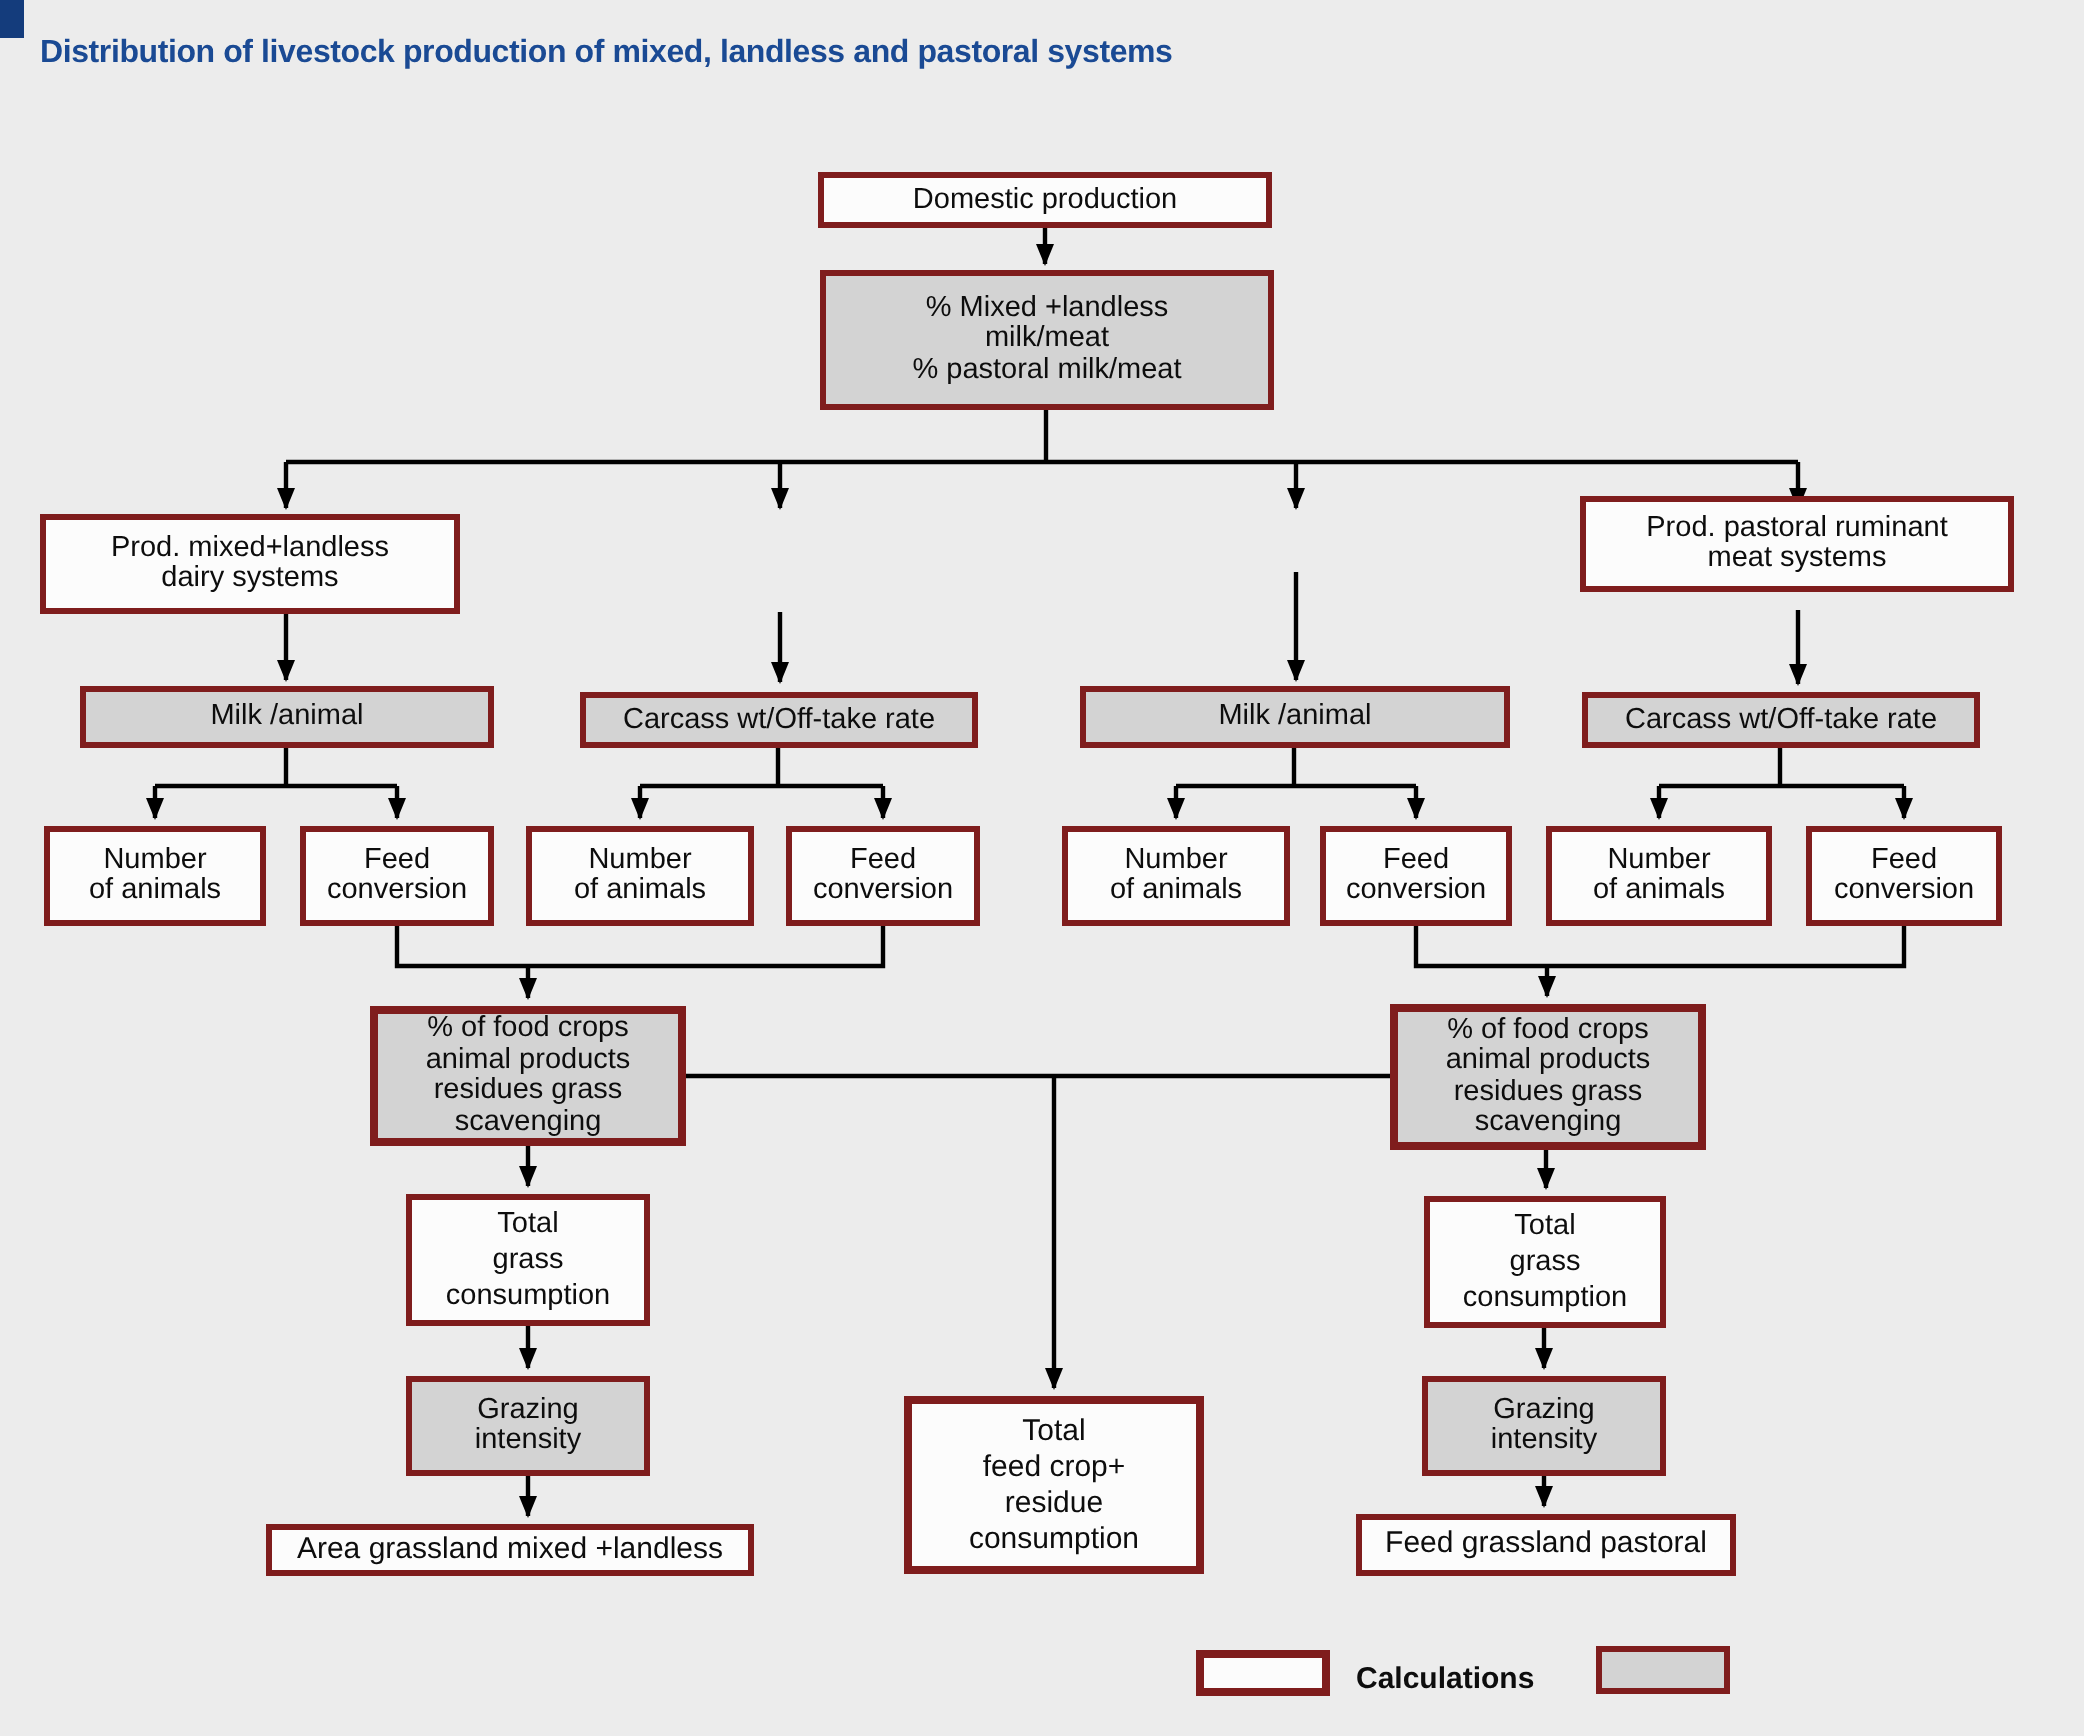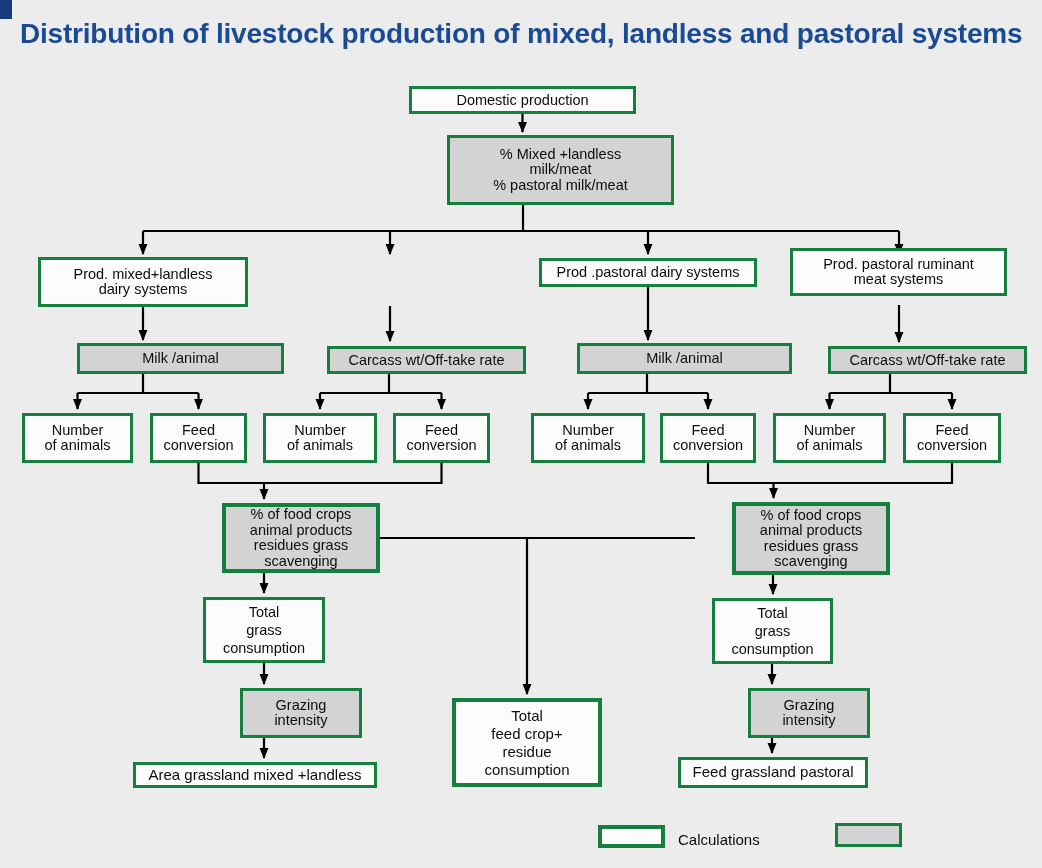--- a/index.html
+++ b/index.html
@@ -1,25 +1,25 @@
 <!DOCTYPE html>
 <html><head>
 <meta charset="utf-8">
 <style>
   html,body{margin:0;padding:0;background:#ececec;}
   .stage{position:relative;width:1042px;height:868px;background:#ececec;overflow:hidden;
          font-family:"Liberation Sans",sans-serif;color:#0d0d0d;}
   .corner{position:absolute;left:0;top:0;width:12px;height:19px;background:#143c7c;}
-  .title{position:absolute;left:20px;top:18px;margin:0;font-size:28px;font-weight:bold;
+  .title{position:absolute;left:20px;top:18px;margin:0;font-size:16px;font-weight:bold;
          letter-spacing:-0.2px;color:#1a4a94;font-family:"Liberation Sans",sans-serif;}
   .wires{position:absolute;left:0;top:0;}
   .box{position:absolute;box-sizing:border-box;display:flex;align-items:center;justify-content:center;
        text-align:center;white-space:pre-line;font-size:14.5px;line-height:1.12;background:#fcfcfc;
-       border:3px solid #15803d;}
-  .data{background:#d3d3d3;margin-left:37px;}
+       border:3px solid #7f1d1d;}
+  .data{background:#d3d3d3;}
   .thick{border-width:4px;}
   .tight{line-height:1.07;}
   .legend-label{position:absolute;font-size:15px;white-space:pre-line;line-height:21px;}
 </style>
 </head>
 <body>
 
 <div class="stage">
   <div class="corner"></div>
   <h1 class="title">Distribution of livestock production of mixed, landless and pastoral systems</h1>
@@ -69,23 +69,22 @@
       <path d="M772 738 V753" marker-end="url(#arw)"></path>
       <path d="M527 538 V694" marker-end="url(#arw)"></path>
     </g>
   </svg>
 
   <div class="box" style="left:409px;top:86px;width:227px;height:28px;">Domestic production</div>
   <div class="box data tight" style="left:410px;top:135px;width:227px;height:70px;">% Mixed +landless
 milk/meat
 % pastoral milk/meat</div>
 
-  <div class="box tight" style="left:38px;top:257px;width:210px;height:50px;">Prod. mixed+landless
+  <div class="box tight" style="left:20px;top:257px;width:210px;height:50px;">Prod. mixed+landless
 dairy systems</div>
-  <div class="box" style="left:539px;top:258px;width:218px;height:29px;">Prod .pastoral dairy systems</div>
   <div class="box tight" style="left:790px;top:248px;width:217px;height:48px;">Prod. pastoral ruminant
 meat systems</div>
 
   <div class="box data" style="left:40px;top:343px;width:207px;height:31px;">Milk /animal</div>
   <div class="box data" style="left:290px;top:346px;width:199px;height:28px;">Carcass wt/Off-take rate</div>
   <div class="box data" style="left:540px;top:343px;width:215px;height:31px;">Milk /animal</div>
   <div class="box data" style="left:791px;top:346px;width:199px;height:28px;">Carcass wt/Off-take rate</div>
 
   <div class="box tight" style="left:22px;top:413px;width:111px;height:50px;">Number
 of animals</div>
@@ -126,15 +125,15 @@
 intensity</div>
 
   <div class="box" style="left:133px;top:762px;width:244px;height:26px;font-size:15px;">Area grassland mixed +landless</div>
   <div class="box thick" style="left:452px;top:698px;width:150px;height:89px;line-height:18px;font-size:15px;">Total
 feed crop+
 residue
 consumption</div>
   <div class="box" style="left:678px;top:757px;width:190px;height:31px;font-size:15px;">Feed grassland pastoral</div>
 
   <div class="box thick" style="left:598px;top:825px;width:67px;height:23px;"></div>
-  <div class="legend-label" style="left:678px;top:829px;">Calculations</div>
+  <div class="legend-label" style="left:678px;top:829px;font-weight:bold;">Calculations</div>
   <div class="box data" style="left:798px;top:823px;width:67px;height:24px;"></div>
 </div>
 
 </body></html>

